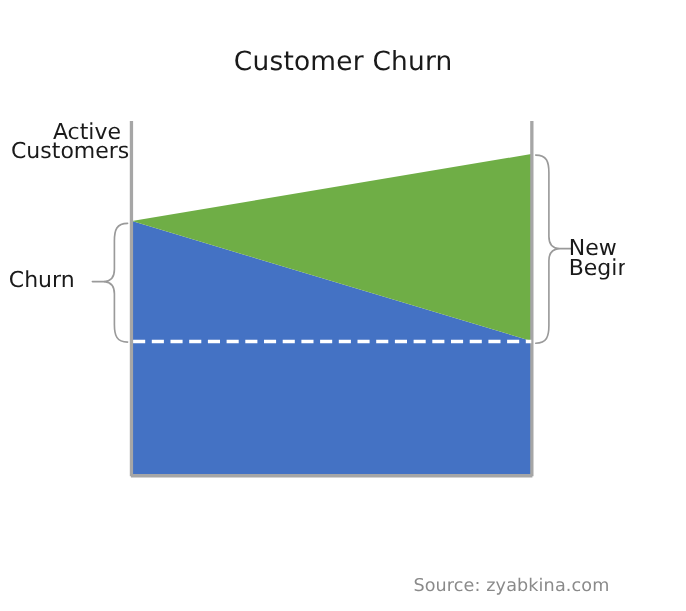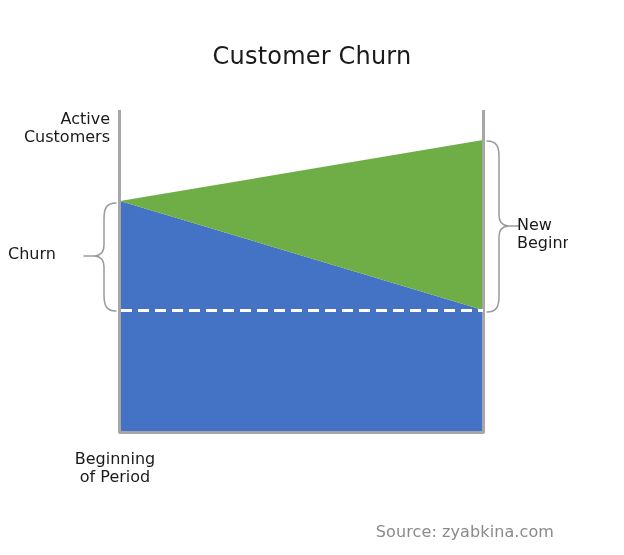--- a/index.html
+++ b/index.html
@@ -24,21 +24,21 @@
     top: 42px;
     width: 624px;
     text-align: center;
     font-size: 24px;
     font-weight: 400;
     letter-spacing: 0.2px;
     color: #1a1a1a;
   }
   .axis-label {
     position: absolute;
-    font-size: 16px;
+    font-size: 20px;
     line-height: 18px;
     color: #1a1a1a;
     white-space: pre-line;
   }
   #label-active-customers {
     left: 10px;
     top: 110px;
     width: 100px;
     text-align: right;
   }
@@ -120,19 +120,17 @@
   </svg>
 
   <div class="axis-label" id="label-active-customers">Active
 Customers</div>
 
   <div class="axis-label" id="label-churn">Churn</div>
 
   <div class="axis-label" id="label-new-customers">New
 Beginning</div>
 
-  <div class="axis-label" id="label-begin-period">Beginning
-of Period</div>
 
 
   <div id="source-note">Source: zyabkina.com</div>
 
 </div>
 
 </body></html>

